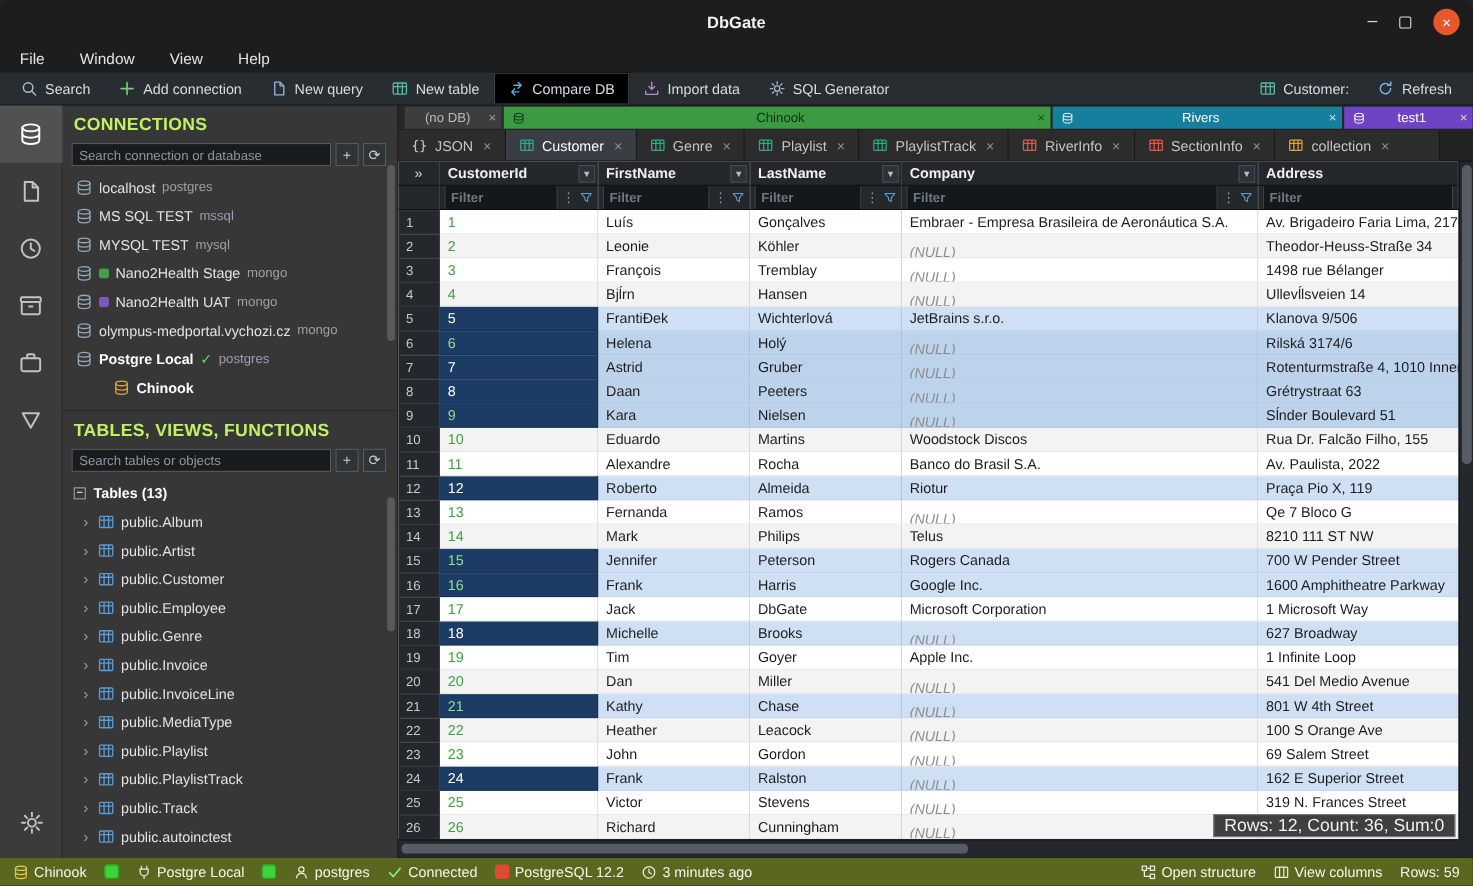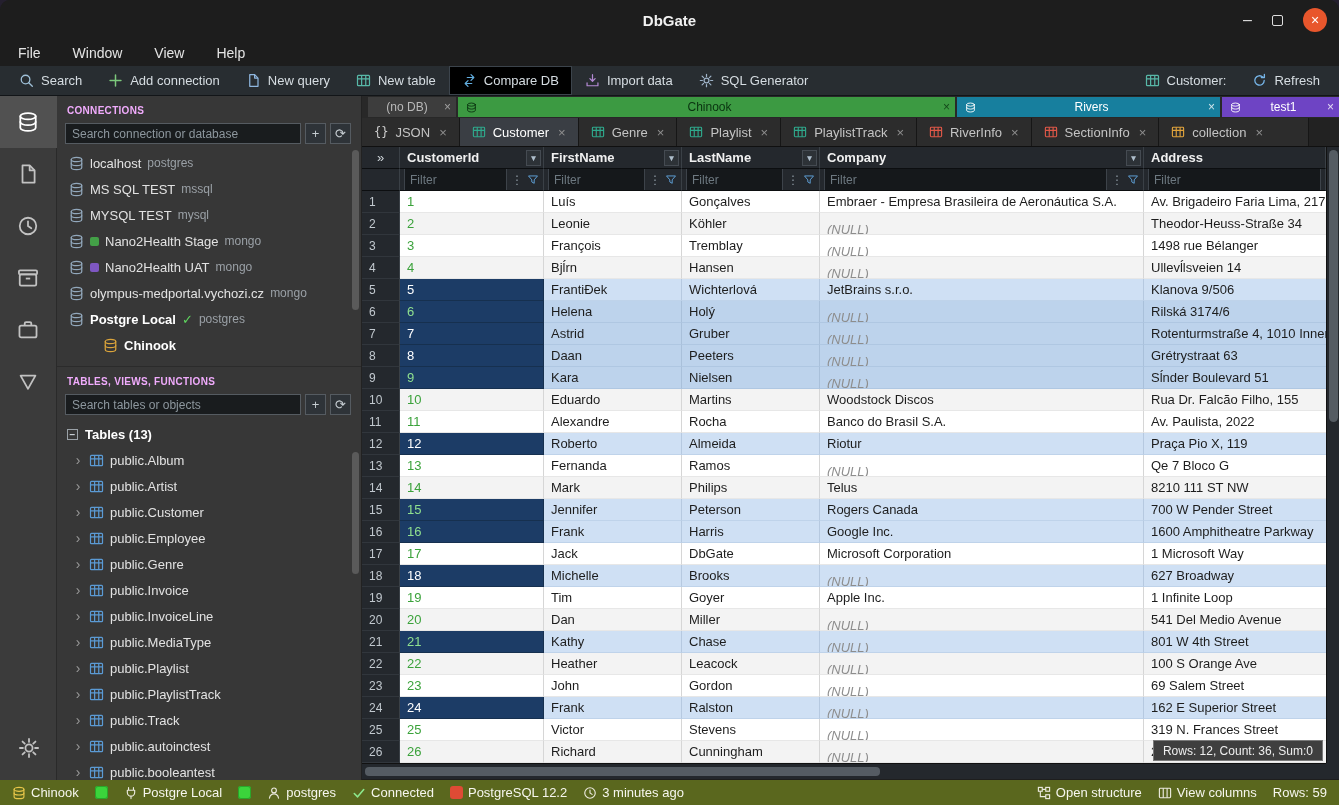--- a/index.html
+++ b/index.html
@@ -24,21 +24,21 @@
   .tb-item.active{background:#000000;box-shadow:inset 0 0 0 1px #3c444c;}
   
   .body{position:absolute;top:96px;bottom:25px;left:0;right:0;display:flex;}
   .iconbar{width:57px;background:#3b3b3b;border-right:1px solid #2a2a2a;display:flex;flex-direction:column;align-items:center;position:relative;}
   .ib-item{width:57px;height:52px;display:flex;align-items:center;justify-content:center;color:#c2c2c2;}
   .ib-item.active{background:#515151;color:#fff;}
   .ib-item .ic{width:22px;height:22px;}
   .ib-bottom{position:absolute;bottom:6px;left:0;width:57px;}
   
   .sidepanel{width:305px;background:#373737;border-right:1px solid #222;color:#e2e2e2;overflow:hidden;position:relative;}
-  .panel-h{font-size:10px;font-weight:bold;color:#f0abfc;padding:9px 10px 7px;letter-spacing:.3px;}
+  .panel-h{font-size:16px;font-weight:bold;color:#bef264;padding:9px 10px 7px;letter-spacing:.3px;}
   .panel-sec2{border-top:1px solid #2b2b2b;margin-top:8px;}
   .search-row{display:flex;gap:4px;padding:0 10px 6px 8px;align-items:center;}
   .search-input{flex:1;height:21px;background:#191c1e;border:1px solid #555b61;color:#cfd6db;font-size:12px;padding:0 6px;outline:none;font-family:"Liberation Sans",sans-serif;}
   .search-input::placeholder{color:#8d979e;}
   .sq-btn{width:21px;height:21px;background:#2e3338;border:1px solid #555b61;color:#c6cdd2;display:flex;align-items:center;justify-content:center;font-size:13px;flex:none;}
   .conn-row{height:26px;display:flex;align-items:center;gap:6px;padding:0 8px 0 12px;font-size:13px;white-space:nowrap;overflow:hidden;}
   .conn-row.child{padding-left:46px;}
   .engine{color:#9aa0a6;font-size:12px;}
   .chip{width:9px;height:9px;border-radius:2px;display:inline-block;flex:none;}
   .b{font-weight:bold;color:#fff;}
@@ -68,39 +68,39 @@
   .json-ic{font-family:"DejaVu Sans Mono",monospace;font-size:12px;color:#cfcfcf;}
   
   .grid{position:absolute;left:0;top:51px;right:13px;display:grid;
         grid-template-columns:38px 144px 138px 138px 324px minmax(0,1fr);
         grid-auto-rows:22px;background:#fff;}
   .gh{background:#24282d;color:#f0f0f0;font-weight:bold;font-size:13px;display:flex;align-items:center;padding:0 2px 0 7px;border-right:1px solid #3a4046;border-bottom:1px solid #0c0e10;overflow:hidden;}
   .gh.gutter{justify-content:center;padding:0;font-weight:normal;color:#cfd6db;}
   .gh .cn{flex:1;white-space:nowrap;overflow:hidden;}
   .gh .dd{width:15px;height:16px;background:#2d3237;border:1px solid #454b52;color:#aebecb;font-size:9px;display:flex;align-items:center;justify-content:center;flex:none;}
   .gf{background:#24282d;border-right:1px solid #3a4046;border-bottom:1px solid #0c0e10;display:flex;align-items:center;padding:0 4px;gap:4px;overflow:hidden;}
-  .finput{flex:1;height:32px;background:#15181b;border:1px solid #3d434a;color:#6d7880;font-size:12px;display:flex;align-items:center;padding:0 5px;overflow:hidden;white-space:nowrap;}
+  .finput{flex:1;height:32px;background:#15181b;border:1px solid #3d434a;color:#6d7880;font-size:12px;display:flex;align-items:center;padding:0 5px;overflow:hidden;white-space:nowrap;font-weight:bold;}
   .fdots{color:#8d98a1;font-size:12px;flex:none;}
   .fico{width:12px;height:12px;color:#5f9fd6;flex:none;}
   .g{background:#24282d;color:#c2c9cf;font-size:12px;border-right:1px solid #3a4046;border-bottom:1px solid #31363c;display:flex;align-items:center;padding:0 0 0 7px;}
   .gc{font-size:13px;color:#1d1d1d;display:flex;align-items:center;padding:0 7px;border-right:1px solid #d6d6d6;border-bottom:1px solid #e7e7e7;white-space:nowrap;overflow:hidden;background:#fff;}
   .gc.e{background:#f3f3f3;}
   .gc.sel{background:#cfe0f4;border-right-color:#b6c9e0;border-bottom-color:#bfd3ea;}
   .gc.sel2{background:#bdd3ec;border-right-color:#a9c0da;border-bottom-color:#afc7e2;}
   .gc.idc{color:#3ba23b;}
   .gc.selid{background:#1c3c66;color:#fff;border-right-color:#16304f;border-bottom-color:#16304f;}
   .gc.selid.greenid{color:#8fe08f;}
   .gc.last{border-right:none;}
   .nullv{color:#8d8d8d;font-style:italic;margin-top:11px;}
   .vscroll{position:absolute;top:51px;right:0;width:13px;height:616px;background:#24282d;border-left:1px solid #111;}
   .vthumb{position:absolute;top:3px;left:2px;width:9px;height:272px;background:#555c63;border-radius:5px;}
   .hscroll{position:absolute;left:0;right:13px;top:667px;height:16px;background:#24282d;border-top:1px solid #111;}
   .hthumb{position:absolute;top:3px;left:3px;width:515px;height:9px;background:#555c63;border-radius:4px;}
   .scorner{position:absolute;right:0;top:667px;width:13px;height:16px;background:#24282d;}
-  .sel-tooltip{position:absolute;top:644px;right:16px;height:21px;background:#3f3f3f;border:1px solid #7a7a7a;color:#efefef;font-size:12px;display:flex;align-items:center;padding:0 9px;z-index:5;white-space:nowrap;}
+  .sel-tooltip{position:absolute;top:644px;right:16px;height:21px;background:#3f3f3f;border:1px solid #7a7a7a;color:#efefef;font-size:16px;display:flex;align-items:center;padding:0 9px;z-index:5;white-space:nowrap;}
   
   .statusbar{position:absolute;left:0;right:0;bottom:0;height:25px;display:flex;align-items:center;justify-content:space-between;padding:0 12px;color:#f6f6ee;font-size:13px;}
   .sb-group{display:flex;align-items:center;gap:16px;}
   .sb-item{display:flex;align-items:center;gap:5px;white-space:nowrap;}
   .sb-item .ic{width:14px;height:14px;}
   .led{width:13px;height:13px;border-radius:3px;background:#3bd43b;box-shadow:inset 0 0 0 1px #2aa52a;display:inline-block;}
   .pgicon{width:13px;height:13px;border-radius:3px;background:#de4b35;display:inline-block;}
 </style>
 </head>
 <body>

